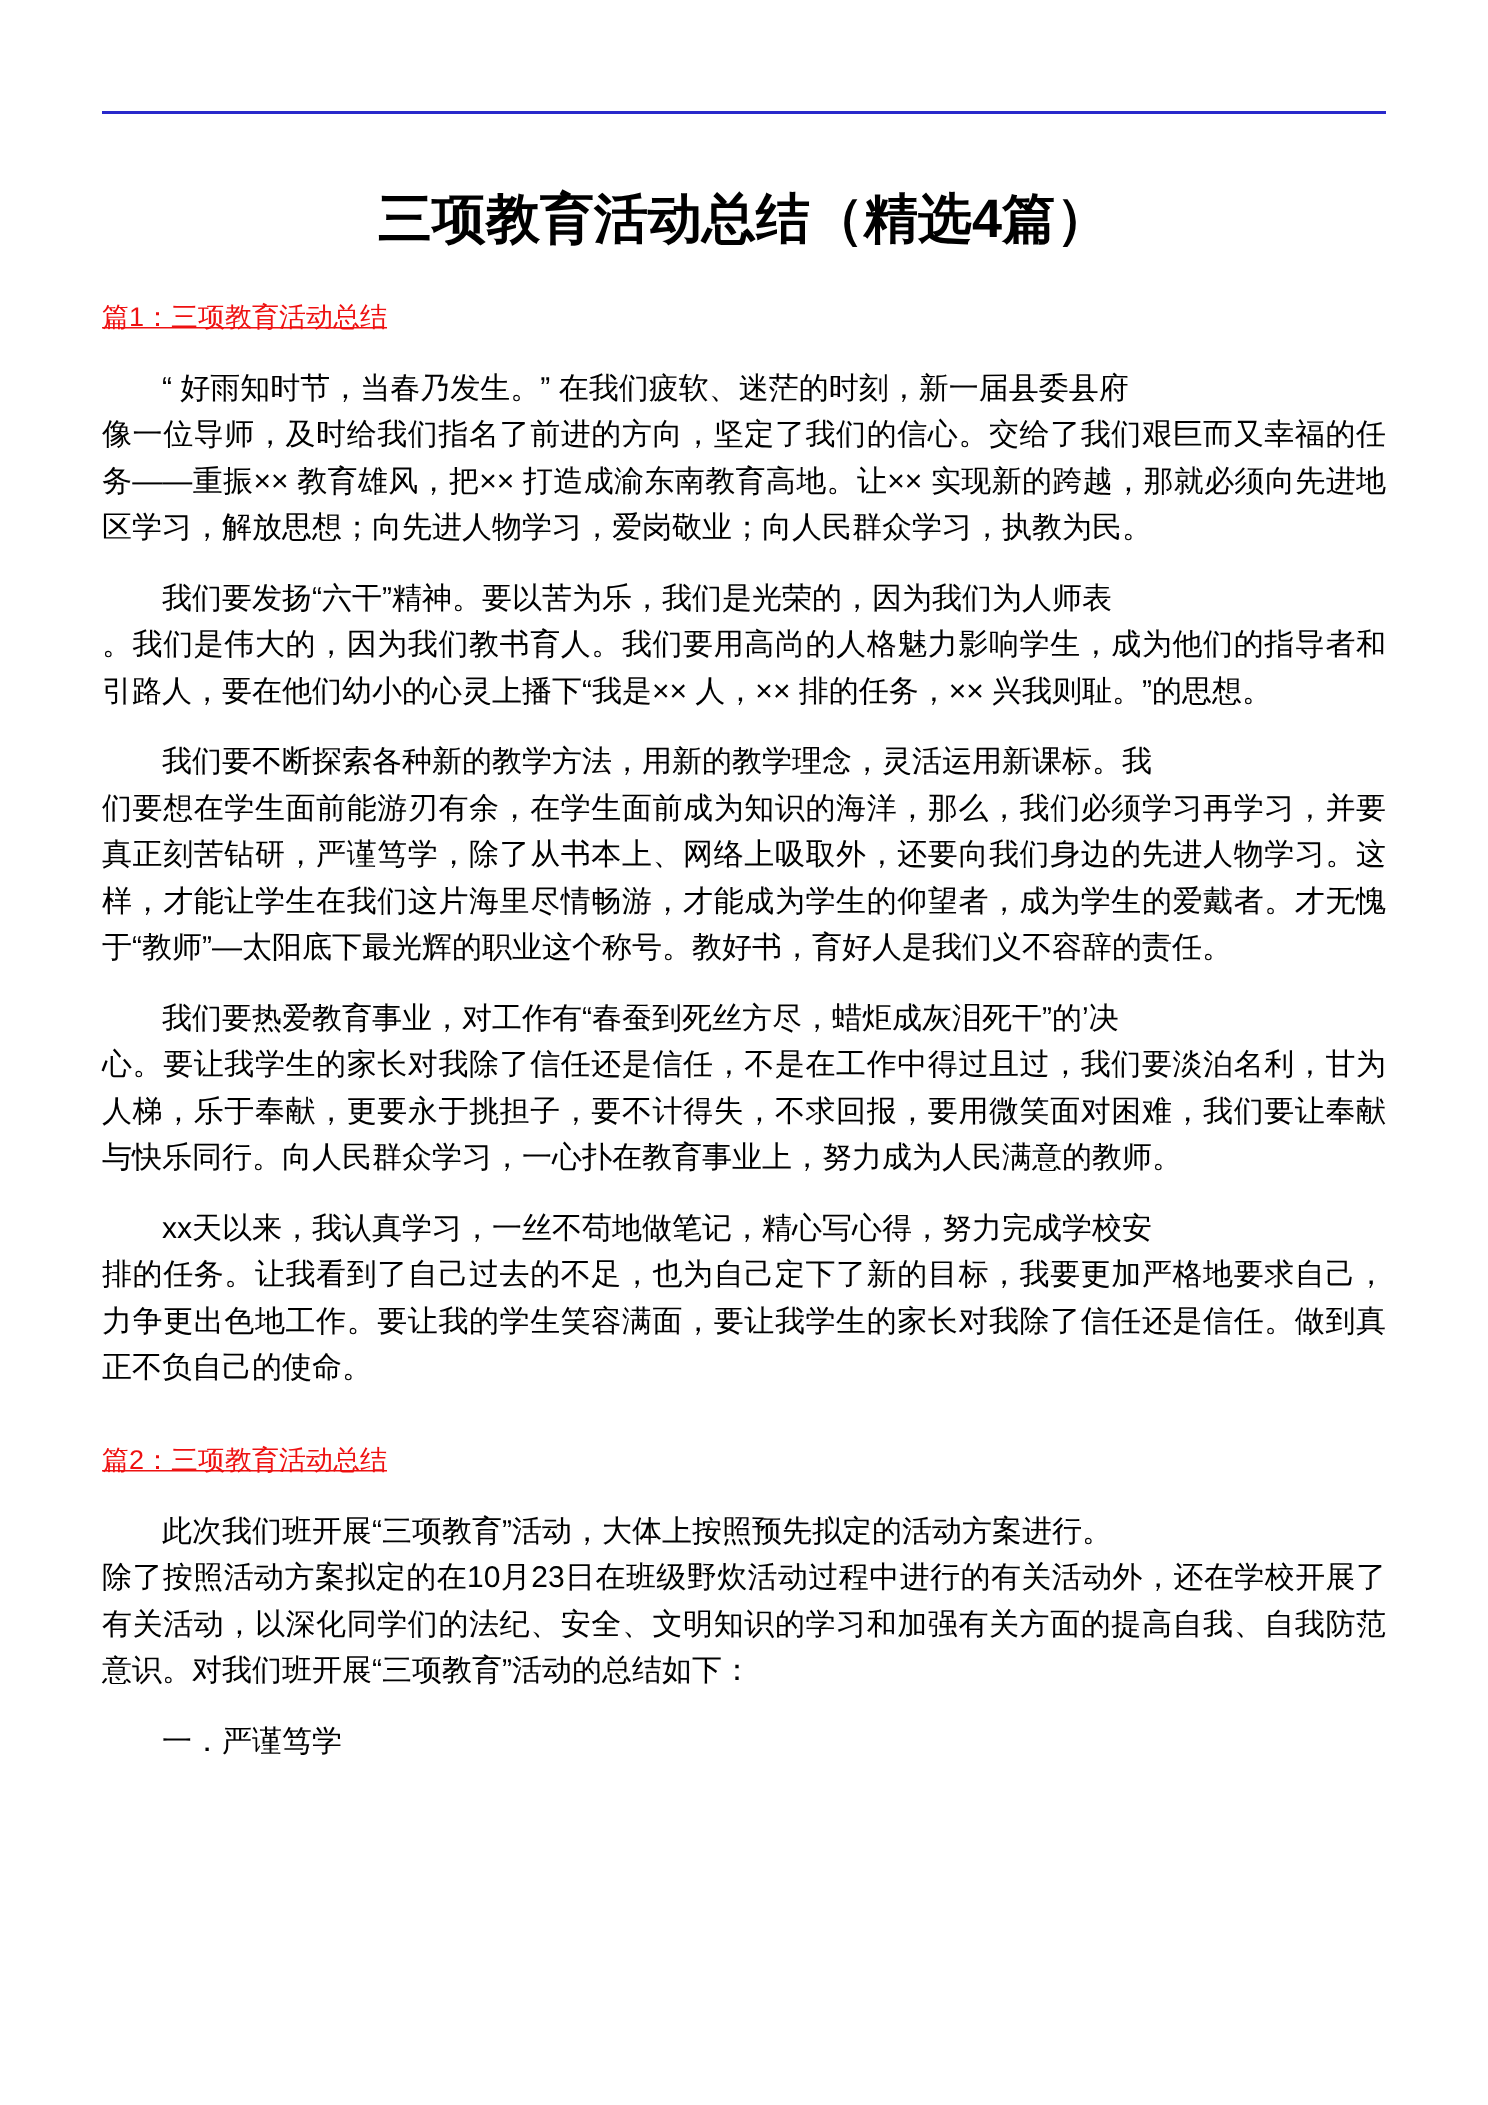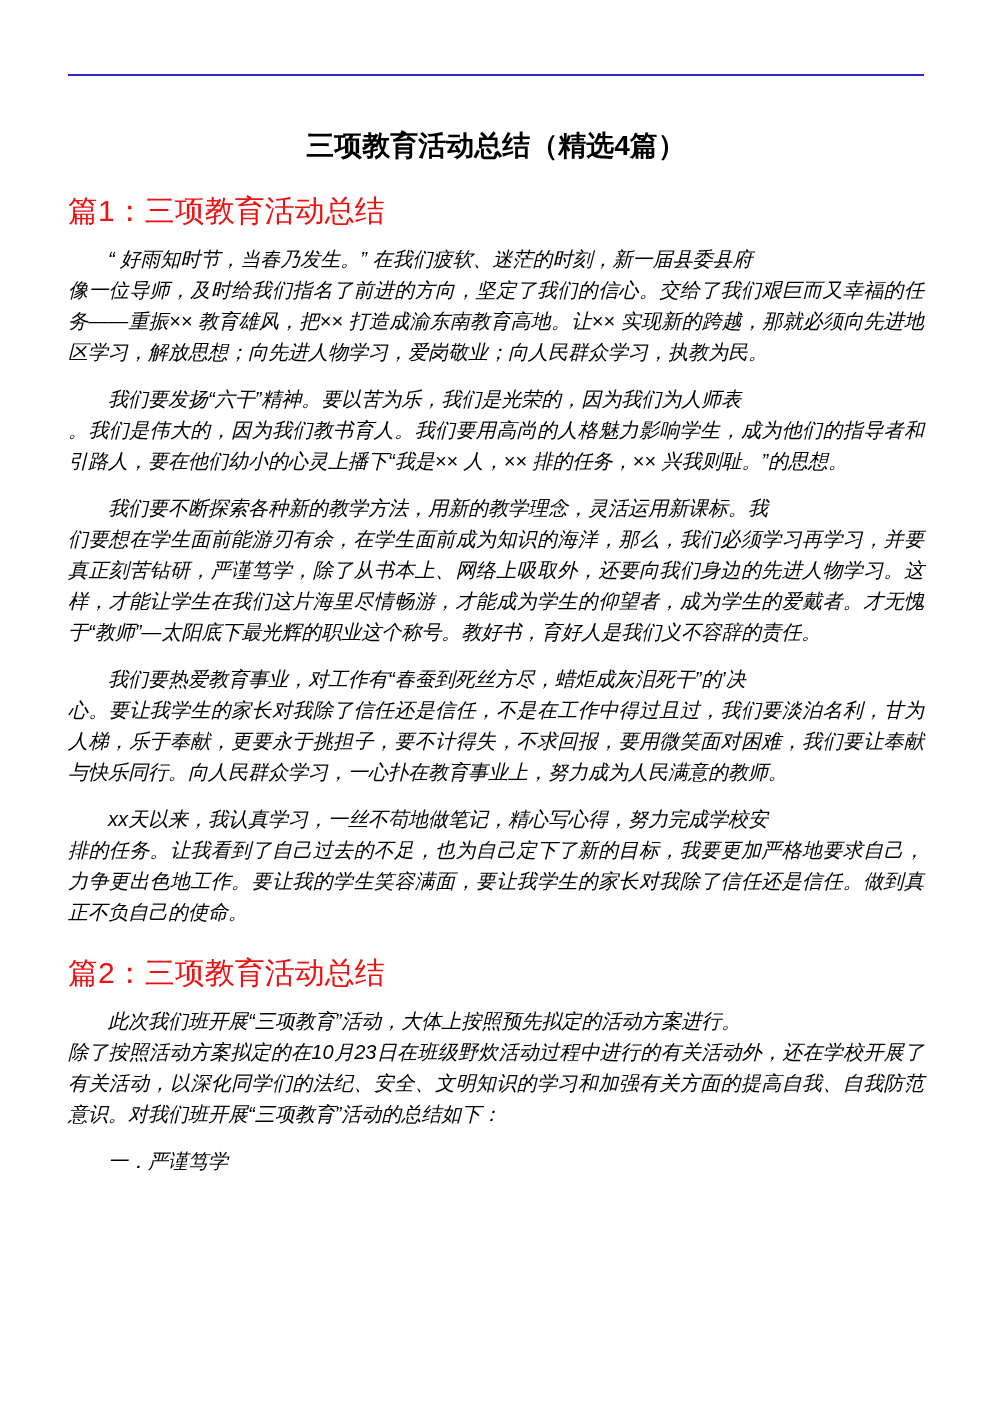--- a/index.html
+++ b/index.html
@@ -14,41 +14,41 @@
   .page {
     position: relative;
     width: 992px;
     height: 1403px;
     background: #ffffff;
   }
   .content { margin: 0 68px; }
   .rule { height: 2px; background: #2929cb; }
   .top-rule { margin-top: 74px; }
   .doc-title {
-    font-size: 28px;
+    font-size: 36px;
     font-weight: 700;
     text-align: center;
     margin: 50px 0 0 0;
     line-height: 40px;
   }
   .section-heading {
-    font-size: 30px;
+    font-size: 18px;
     font-weight: 400;
     color: #ee1111;
     margin: 30px 0 18px 0;
     line-height: 30px;
+    text-decoration: underline;
   }
   .para {
     font-size: 20px;
     line-height: 31px;
     margin: 0 0 16px 0;
     text-align: justify;
     white-space: pre-wrap;
     text-indent: 2em;
-    font-style: italic;
   }
 </style>
 </head>
 <body>
 
 <div class="page">
   <div class="content">
 
     <div class="rule top-rule"></div>
 

